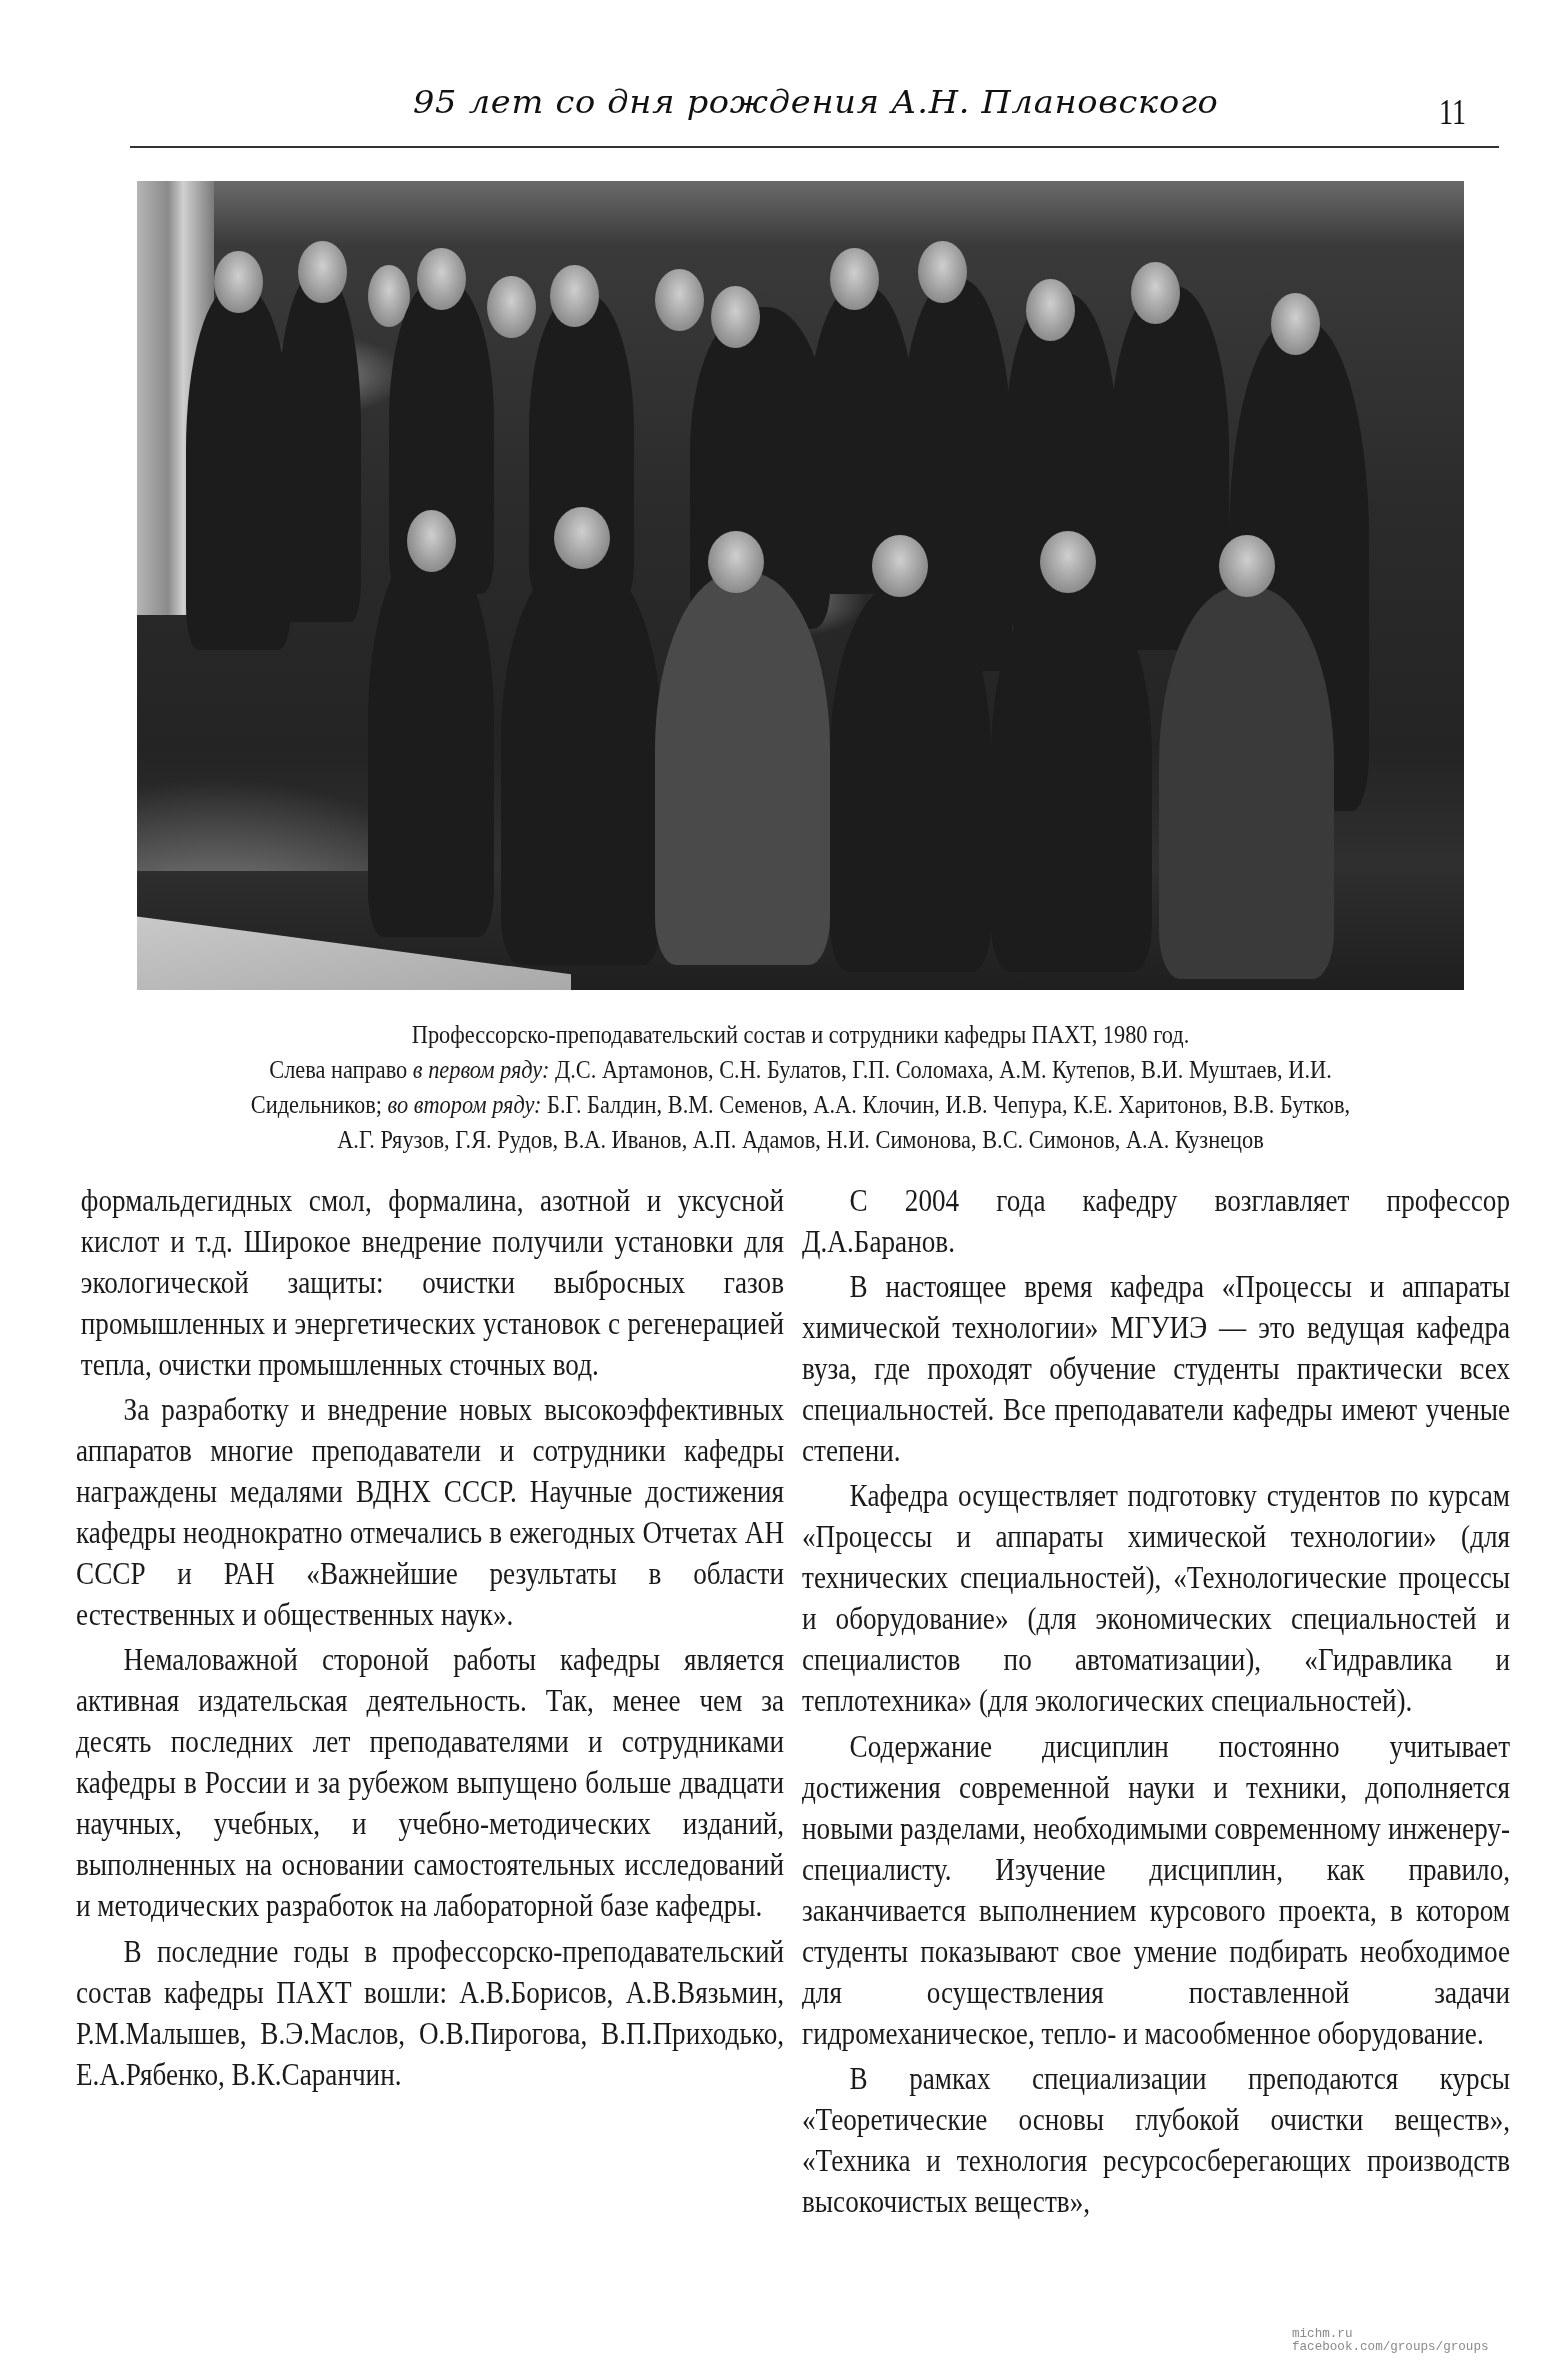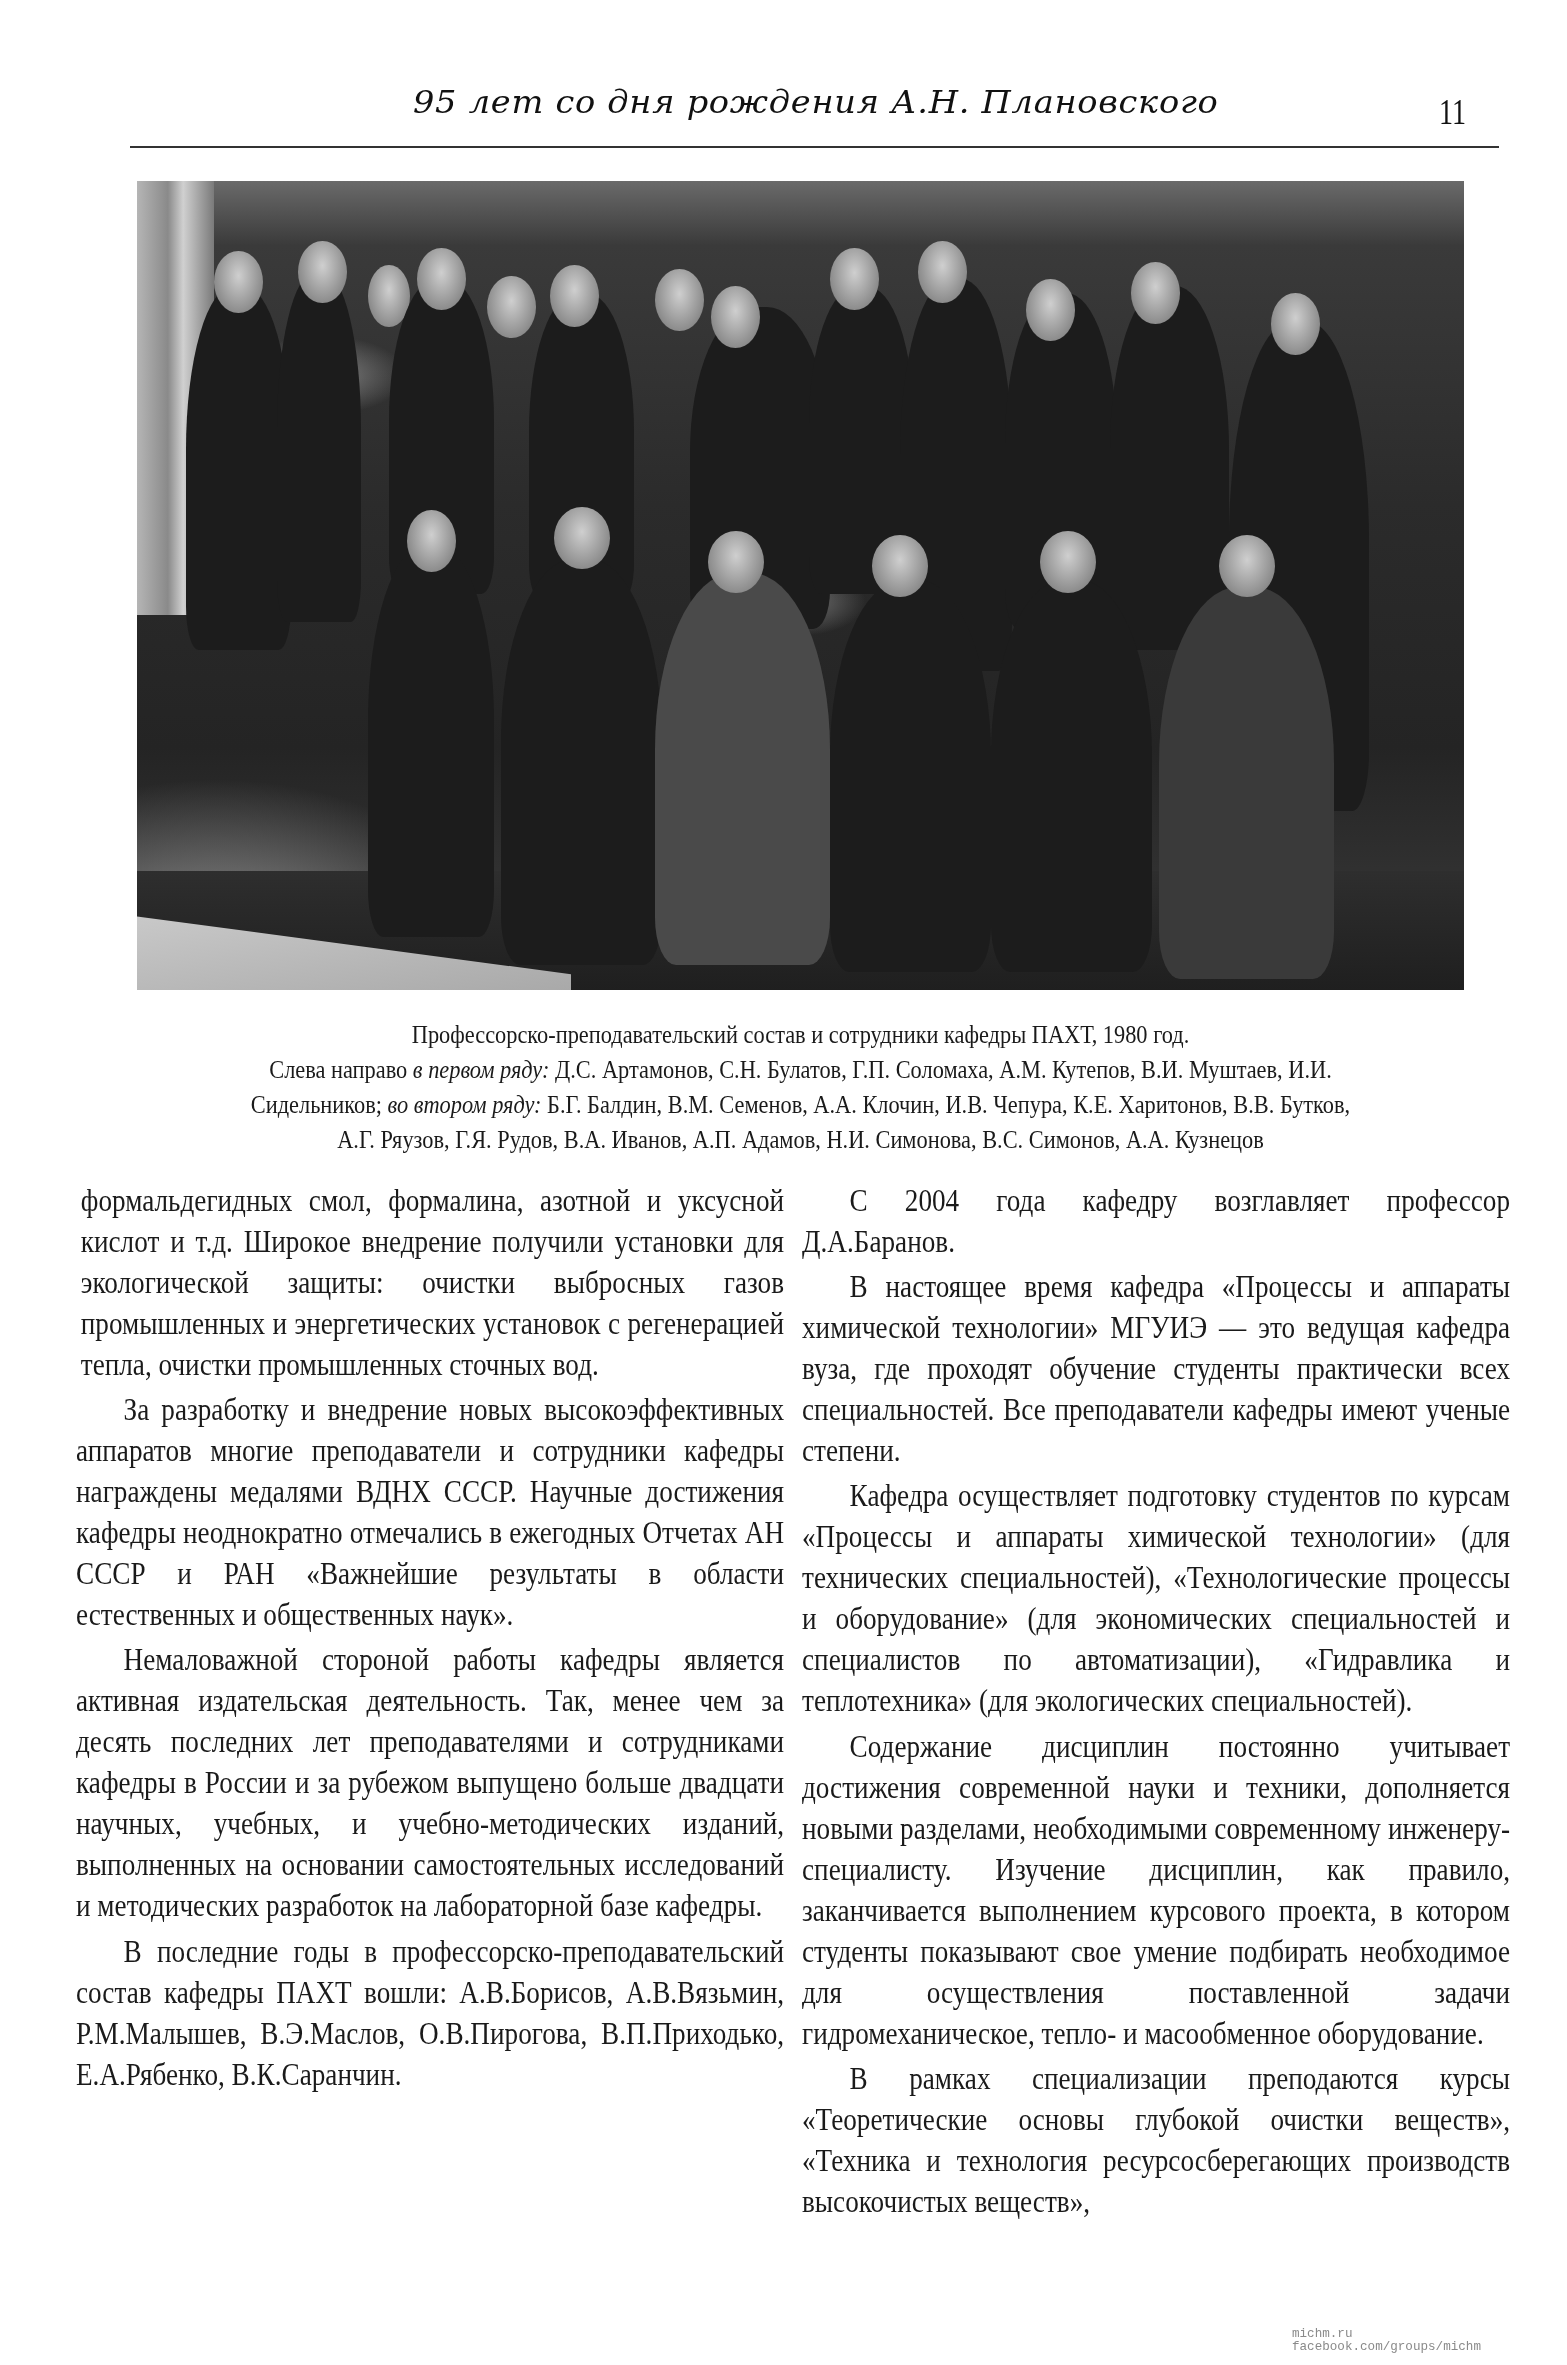--- a/index.html
+++ b/index.html
@@ -141,15 +141,15 @@
 <div class="column col-right">
   <p class="indent">С 2004 года кафедру возглавляет профессор Д.А.Баранов.</p>
   <p class="indent gap">В настоящее время кафедра «Процессы и аппараты химической технологии» МГУИЭ — это ведущая кафедра вуза, где проходят обучение студенты практически всех специальностей. Все преподаватели кафедры имеют ученые степени.</p>
   <p class="indent gap">Кафедра осуществляет подготовку студентов по курсам «Процессы и аппараты химической технологии» (для технических специальностей), «Технологические процессы и оборудование» (для экономических специальностей и специалистов по автоматизации), «Гидравлика и теплотехника» (для экологических специальностей).</p>
   <p class="indent gap">Содержание дисциплин постоянно учитывает достижения современной науки и техники, дополняется новыми разделами, необходимыми современному инженеру-специалисту. Изучение дисциплин, как правило, заканчивается выполнением курсового проекта, в котором студенты показывают свое умение подбирать необходимое для осуществления поставленной задачи гидромеханическое, тепло- и масообменное оборудование.</p>
   <p class="indent gap">В рамках специализации преподаются курсы «Теоретические основы глубокой очистки веществ», «Техника и технология ресурсосберегающих производств высокочистых веществ»,</p>
 </div>
 
 <div class="watermark">
   <div>michm.ru</div>
-  <div>facebook.com/groups/michm</div>
+  <div>facebook.com/groups/groups</div>
 </div>
 
 
 </body></html>

